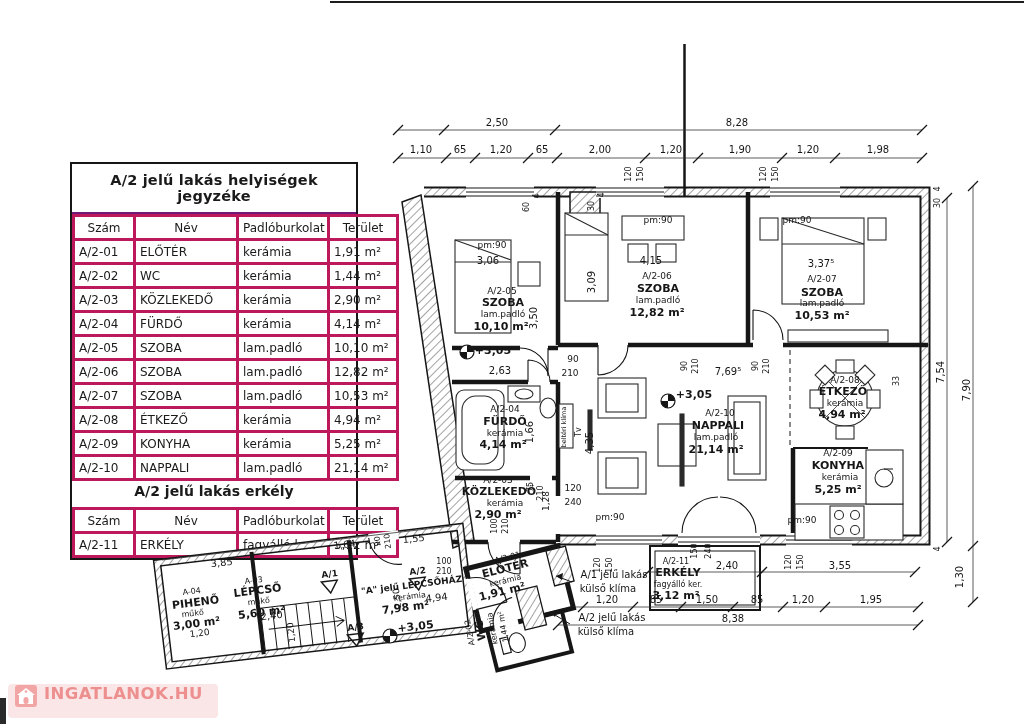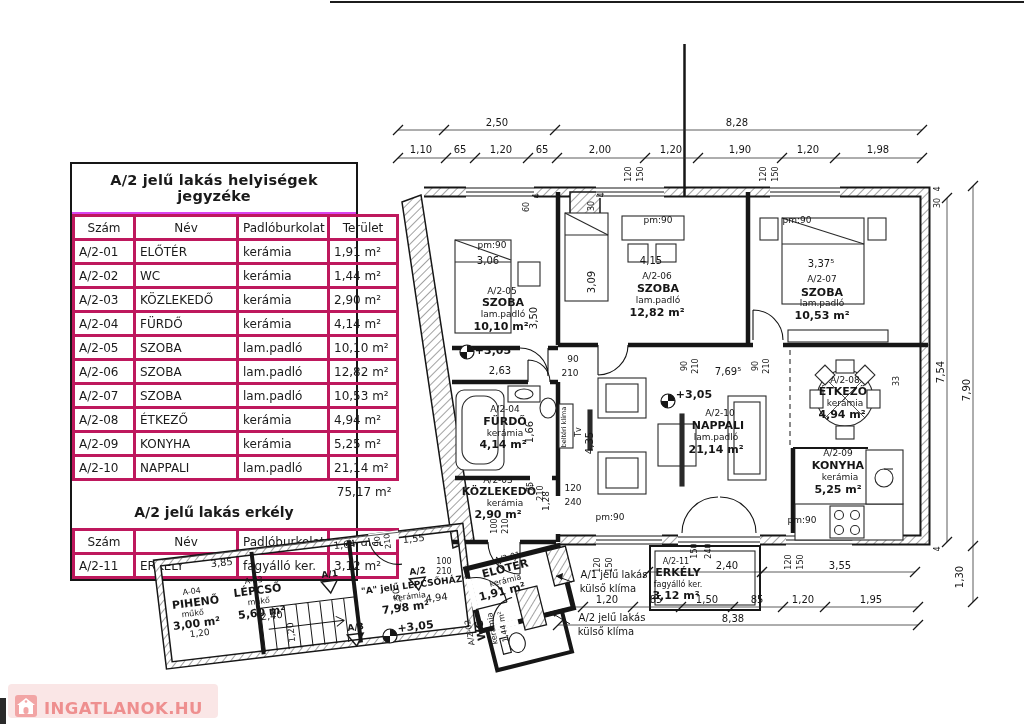--- a/index.html
+++ b/index.html
@@ -3,34 +3,34 @@
 <meta charset="utf-8">
 <style>
   html,body{margin:0;padding:0;background:#fff;}
   .page{position:relative;width:1024px;height:724px;background:#fff;overflow:hidden;
         font-family:"DejaVu Sans",sans-serif;color:#1a1a1a;}
   .scan-top{position:absolute;left:330px;top:1px;width:694px;height:2px;background:#1c1c1c;}
   .scan-blob{position:absolute;left:0;top:698px;width:6px;height:26px;background:#2a2a2a;}
 
   
   .legend{position:absolute;left:70px;top:162px;width:284px;border:2px solid #161616;background:#fff;}
-  .lt-title{border-bottom:2px solid #d946ef;font-weight:bold;font-size:14.5px;text-align:center;
+  .lt-title{border-bottom:2px solid #701a75;font-weight:bold;font-size:14.5px;text-align:center;
             padding:8px 10px;letter-spacing:.2px;}
   .legend table{border-collapse:collapse;width:100%;table-layout:fixed;font-size:12px;}
   .legend th,.legend td{border:3px solid #be185d;padding:2px 4px;height:17px;overflow:hidden;
             white-space:nowrap;font-weight:normal;text-align:left;}
   .legend th{text-align:center;}
   .c0{width:50px;text-align:center}.c1{width:92px}.c2{width:80px}.c3{width:58px}
   .total-row td{border-left:none;border-right:none;border-bottom:none;}
   .total-val{text-align:right!important;font-weight:bold;padding-right:6px!important;}
   .lt-sub{font-weight:bold;font-size:14px;text-align:center;padding:2px 0 8px 0;}
 
   
   .watermark{position:absolute;left:8px;top:684px;width:198px;height:34px;background:rgba(250,228,228,.92);
-             border-radius:4px;display:flex;align-items:flex-end;gap:6px;padding:0 6px;}
+             border-radius:4px;display:flex;align-items:flex-start;gap:6px;padding:0 6px;}
   .wm-text{font-weight:bold;font-size:16.5px;color:#ee8f8f;letter-spacing:.4px;}
 
   svg.plan{position:absolute;left:0;top:0;}
   svg text{font-family:"DejaVu Sans",sans-serif;fill:#161616;text-anchor:middle;}
   .t7{font-size:6.5px}.t8{font-size:8px}.t9{font-size:9px}.t10{font-size:10px}
   .tt{font-size:11px;font-weight:bold}
 </style>
 </head>
 <body>
 
@@ -101,24 +101,20 @@
             <td>KONYHA</td>
             <td>kerámia</td>
             <td>5,25 m²</td>
           </tr>
       <tr>
             <td class="c0">A/2-10</td>
             <td>NAPPALI</td>
             <td>lam.padló</td>
             <td>21,14 m²</td>
           </tr>
-      <tr class="total-row">
-        <td colspan="3"></td>
-        <td class="total-val">75,17 m²</td>
-      </tr>
     </tbody>
       </table>
     <div class="lt-sub">A/2 jelű lakás erkély</div>
     <table>
       <tbody>
           <tr>
         <th class="c0">Szám</th>
         <th class="c1">Név</th>
         <th class="c2">Padlóburkolat</th>
         <th class="c3">Terület</th>

